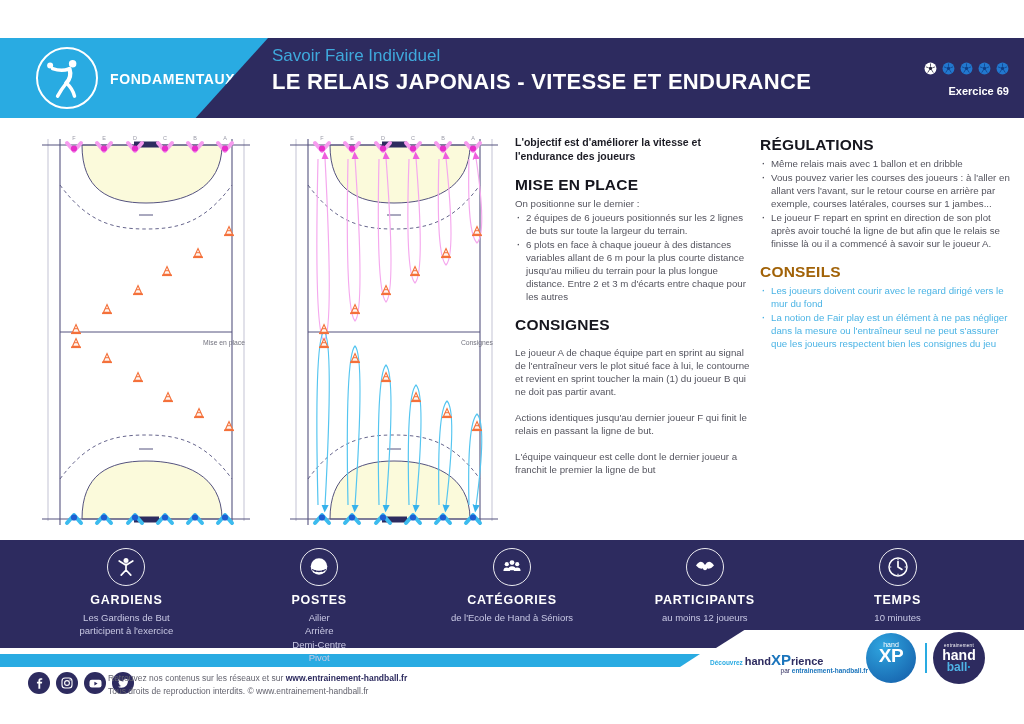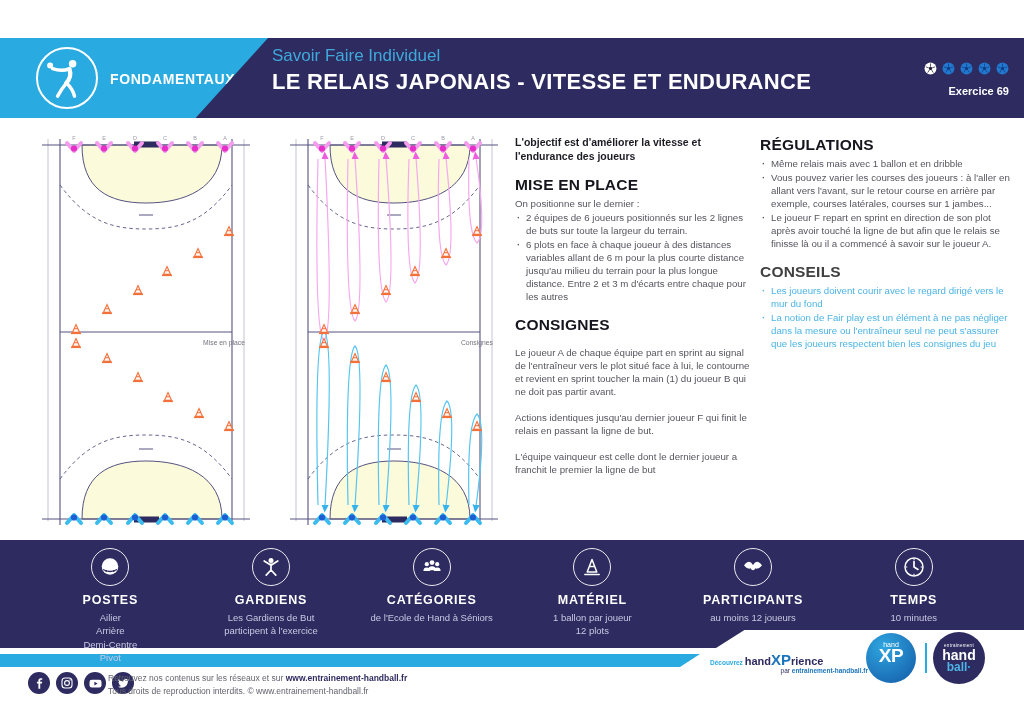--- a/index.html
+++ b/index.html
@@ -22,21 +22,21 @@
   .court{position:absolute;top:131px;width:212px;height:396px;}
   #court1{left:40px;} #court2{left:288px;}
 
   
   .col{position:absolute;top:136px;}
   .col-mid{left:515px;width:238px;}
   .col-right{left:760px;width:254px;}
   .objective{font-size:10.5px;font-weight:bold;color:#1b1b24;line-height:1.3;}
   .h2{font-size:15.5px;font-weight:800;color:#15151d;letter-spacing:.2px;margin:13px 0 3px 0;}
   .h2.first{margin-top:0;}
-  .h2.cyan{color:#404040;}
+  .h2.cyan{color:#a16207;}
   .body-text, .blist li{font-size:9.7px;color:#55555f;line-height:1.34;}
   .para{margin:12px 0 13px 0;}
   .blist{list-style:none;margin:1px 0 0 0;padding:0;}
   .blist li{position:relative;padding-left:11px;margin:0 0 1px 0;}
   .blist li::before{content:"\00b7";position:absolute;left:2px;font-weight:bold;}
   .blist.cyan li{color:#4CB4E5;}
   .blist.cyan li::before{color:#4CB4E5;}
 
   
   .infoband{position:absolute;left:0;top:540px;width:1024px;height:90px;background:#2D2B5F;}
@@ -478,76 +478,62 @@
     </ul>
   </div>
 
   <div class="infoband"></div>
   <div class="infoband-ext"></div>
   <div class="cyan-stripe"></div>
 
   <div class="sections">
     <div class="section">
       <div class="icon-circle">
+        <svg width="24" height="24" viewBox="0 0 24 24" fill="none" stroke="#fff" stroke-width="1.7" stroke-linecap="round">
+          <circle cx="12" cy="5.6" r="2.5" fill="#fff" stroke="none"></circle>
+          <path d="M12,9 L12,15 M12,10.2 L5.2,6 M12,10.2 L18.8,6 M12,15 L7.2,20.2 M12,15 L16.8,20.2"></path>
+        </svg>
+      </div>
+      <div class="section-title">GARDIENS</div>
+      <div class="section-lines">
+        <div class="section-line">Les Gardiens de But</div>
+        <div class="section-line">participent à l'exercice</div>
+      </div>
+    </div>
+    <div class="section">
+      <div class="icon-circle">
         <svg width="24" height="24" viewBox="0 0 24 24">
           <circle cx="12" cy="11.5" r="8.3" fill="#fff"></circle>
           <path d="M5,14.5 Q12,18.5 19,14.5" stroke="#2D2B5F" fill="none" stroke-width="1.4"></path>
           <circle cx="8.2" cy="16" r="0.9" fill="#2D2B5F"></circle>
           <circle cx="15.8" cy="16" r="0.9" fill="#2D2B5F"></circle>
         </svg>
       </div>
       <div class="section-title">POSTES</div>
       <div class="section-lines">
         <div class="section-line">Ailier</div>
         <div class="section-line">Arrière</div>
         <div class="section-line">Demi-Centre</div>
         <div class="section-line">Pivot</div>
-      </div>
-    </div>
-    <div class="section">
-      <div class="icon-circle">
-        <svg width="24" height="24" viewBox="0 0 24 24" fill="none" stroke="#fff" stroke-width="1.7" stroke-linecap="round">
-          <circle cx="12" cy="5.6" r="2.5" fill="#fff" stroke="none"></circle>
-          <path d="M12,9 L12,15 M12,10.2 L5.2,6 M12,10.2 L18.8,6 M12,15 L7.2,20.2 M12,15 L16.8,20.2"></path>
-        </svg>
-      </div>
-      <div class="section-title">GARDIENS</div>
-      <div class="section-lines">
-        <div class="section-line">Les Gardiens de But</div>
-        <div class="section-line">participent à l'exercice</div>
       </div>
     </div>
     <div class="section">
       <div class="icon-circle">
         <svg width="24" height="24" viewBox="0 0 24 24" fill="#fff">
           <circle cx="6.8" cy="9.2" r="2.1"></circle>
             <circle cx="17.2" cy="9.2" r="2.1"></circle>
             <circle cx="12" cy="7.6" r="2.4"></circle>
           <path d="M3.4,16 a3.4,3.4 0 0 1 6.8,0 Z"></path>
             <path d="M13.8,16 a3.4,3.4 0 0 1 6.8,0 Z"></path>
           <path d="M8.1,15.2 a3.9,3.9 0 0 1 7.8,0 Z"></path>
         </svg>
       </div>
       <div class="section-title">CATÉGORIES</div>
       <div class="section-lines">
         <div class="section-line">de l'Ecole de Hand à Séniors</div>
-      </div>
-    </div>
-    <div class="section">
-      <div class="icon-circle">
-        <svg width="24" height="24" viewBox="0 0 24 24" fill="none" stroke="#fff" stroke-width="1.5" stroke-linecap="round" stroke-linejoin="round">
-          <path d="M12,4.5 L16.8,17 L7.2,17 Z"></path>
-          <line x1="4.8" y1="19.6" x2="19.2" y2="19.6"></line>
-          <line x1="9.9" y1="11.5" x2="14.1" y2="11.5"></line>
-        </svg>
-      </div>
-      <div class="section-title">MATÉRIEL</div>
-      <div class="section-lines">
-        <div class="section-line">1 ballon par joueur</div>
-        <div class="section-line">12 plots</div>
       </div>
     </div>
     <div class="section">
       <div class="icon-circle">
         <svg width="26" height="26" viewBox="0 0 26 26" fill="#fff">
           <path d="M4,11.5 Q9,4.5 13,11 Q17,4.5 22,11.5 Q18,16.5 13,13.5 Q8,16.5 4,11.5 Z"></path>
           <circle cx="13" cy="14.3" r="2"></circle>
         </svg>
       </div>
       <div class="section-title">PARTICIPANTS</div>

